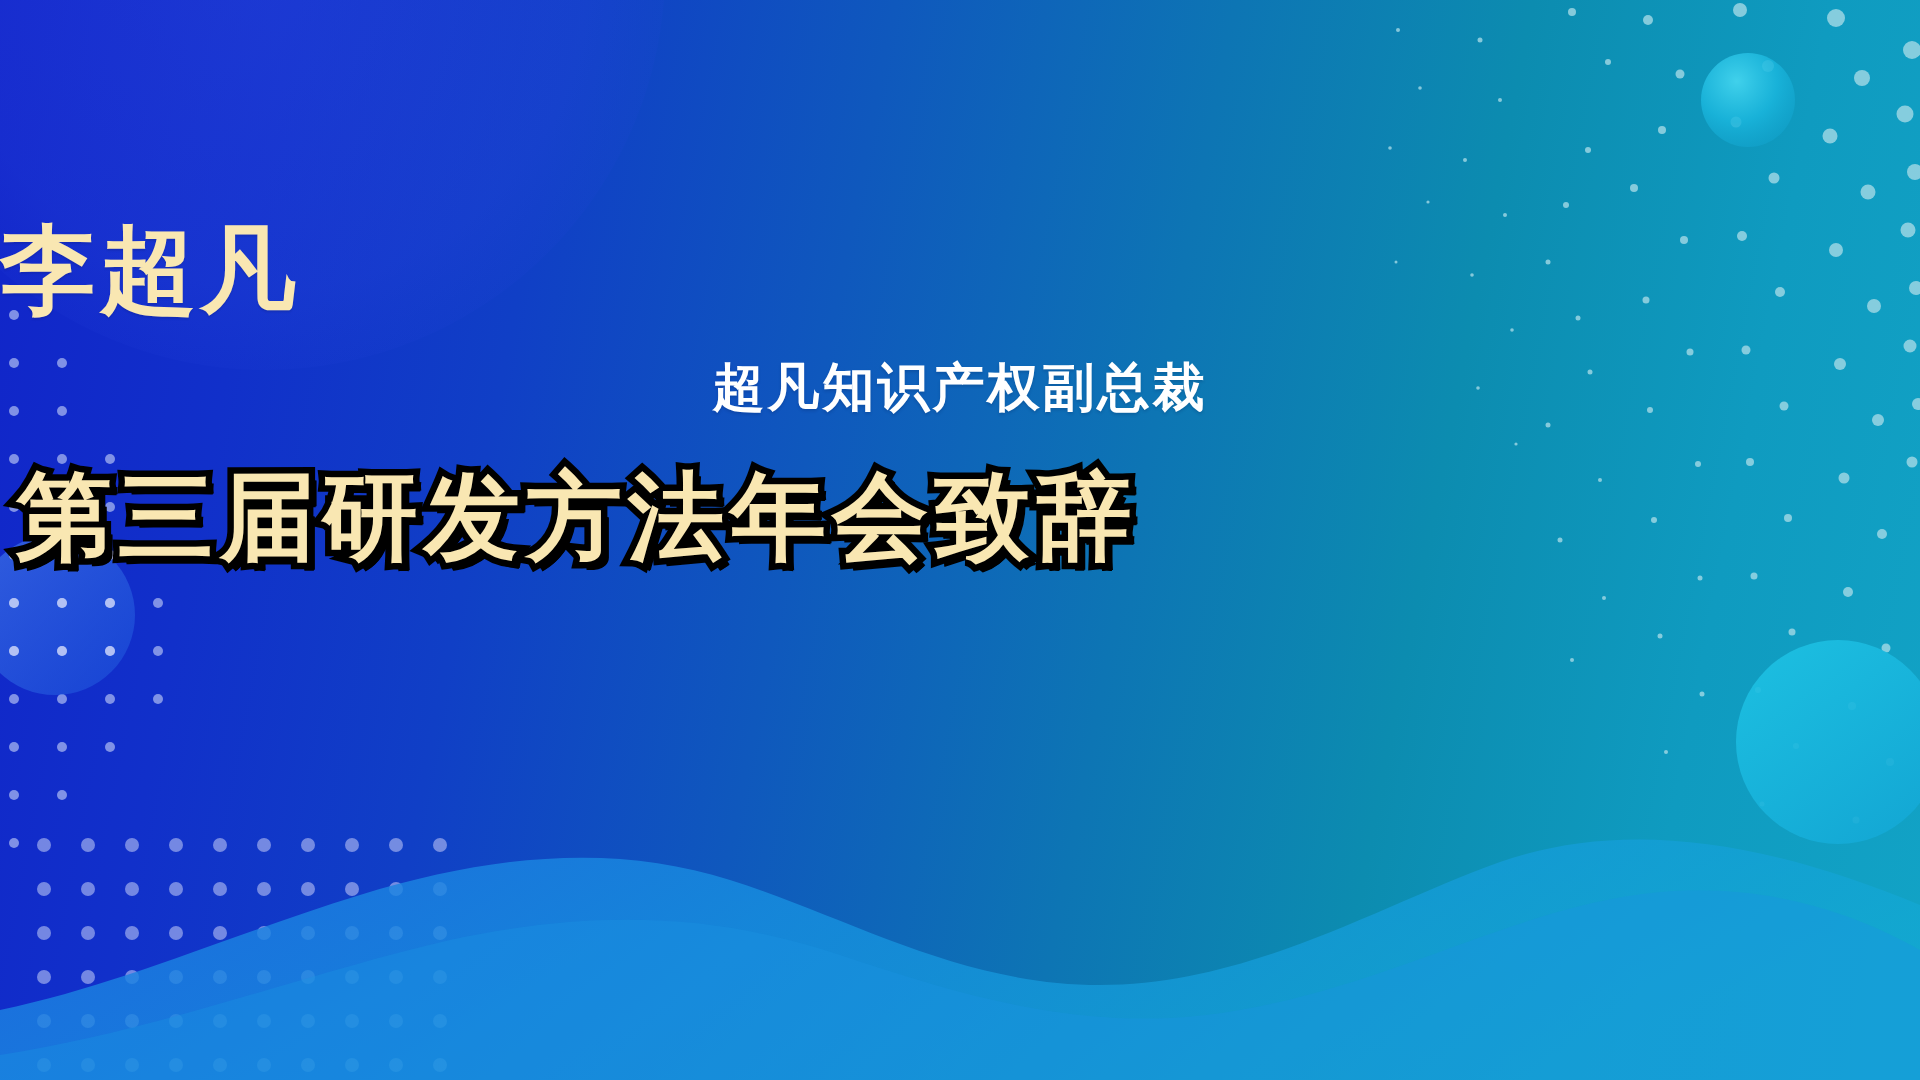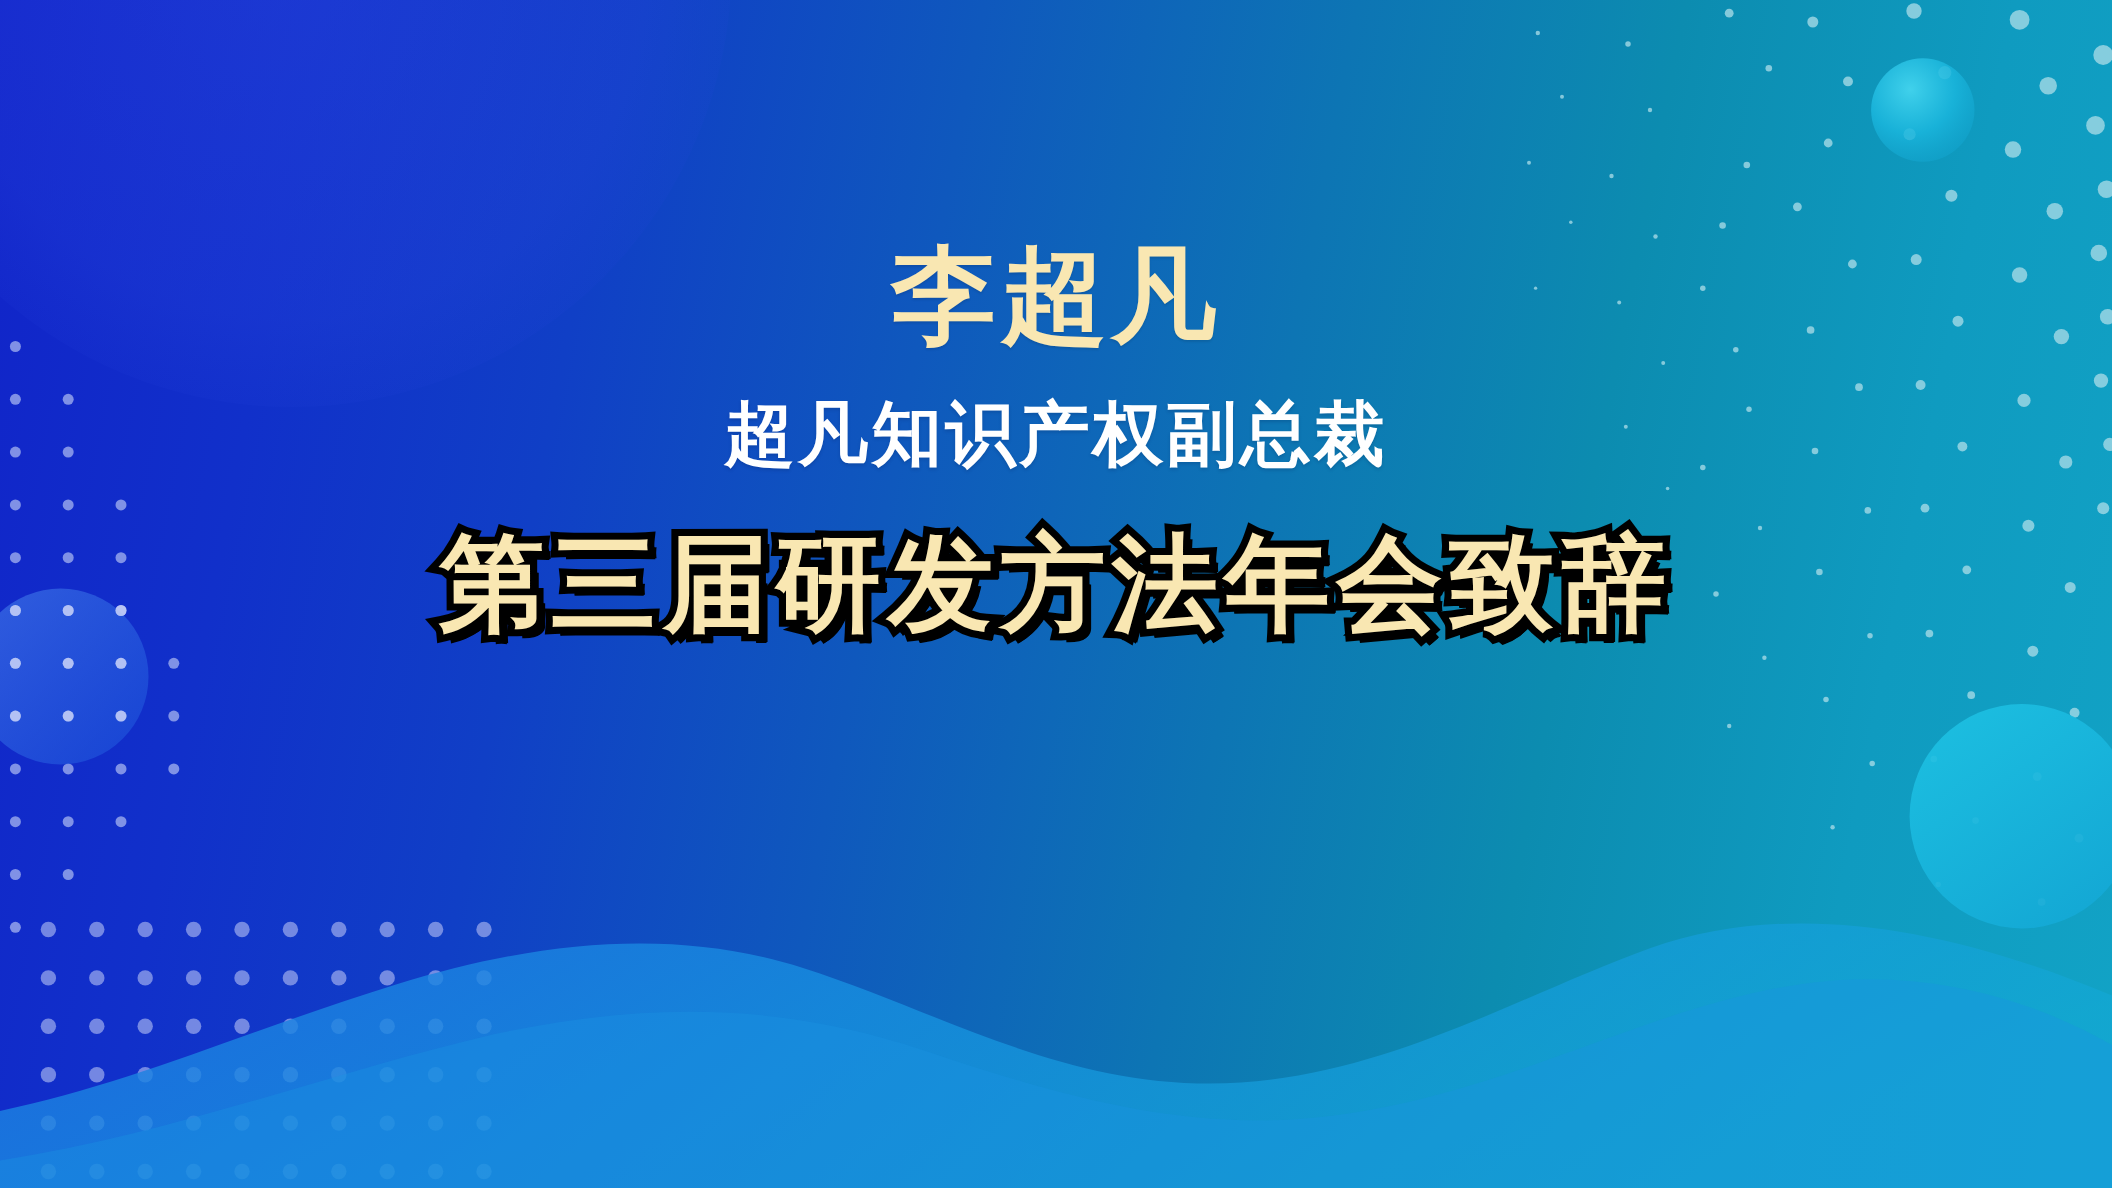--- a/index.html
+++ b/index.html
@@ -37,21 +37,20 @@
 
   
   #content {
     position: absolute;
     left: 0;
     top: 0;
     width: 1920px;
     height: 1080px;
     display: flex;
     flex-direction: column;
-    align-items: center;
     justify-content: flex-start;
   }
 
   .speaker-name {
     margin-top: 222px;
     font-size: 96px;
     line-height: 1;
     font-weight: 700;
     letter-spacing: 4px;
     color: #f9e7b2;
@@ -59,21 +58,21 @@
     text-shadow: 0 2px 2px rgba(0,0,0,0.10);
   }
 
   .subtitle-block {
     margin-top: 36px;
     display: flex;
     flex-direction: column;
     align-items: center;
   }
   .subtitle-line {
-    font-size: 64px;
+    font-size: 52px;
     line-height: 1.28;
     font-weight: 700;
     letter-spacing: 3px;
     color: #ffffff;
     white-space: nowrap;
     text-shadow: 0 2px 3px rgba(0,20,70,0.18);
   }
 
   .main-title {
     margin-top: 48px;
@@ -83,20 +82,21 @@
     letter-spacing: 6px;
     color: #f9e7b2;
     white-space: nowrap;
     position: relative;
     -webkit-text-stroke: 13px #000000;
     paint-order: stroke fill;
     text-shadow:
         7px 7px 0 #000000,
         7px 8px 0 #000000,
         8px 7px 0 #000000;
+    margin-left: 16px;
   }
 </style>
 </head>
 <body>
 
 <div id="stage">
 
   <div class="bg-layer">
     <svg class="bg-svg" width="1920" height="1080" viewBox="0 0 1920 1080" xmlns="http://www.w3.org/2000/svg">
       <defs>

